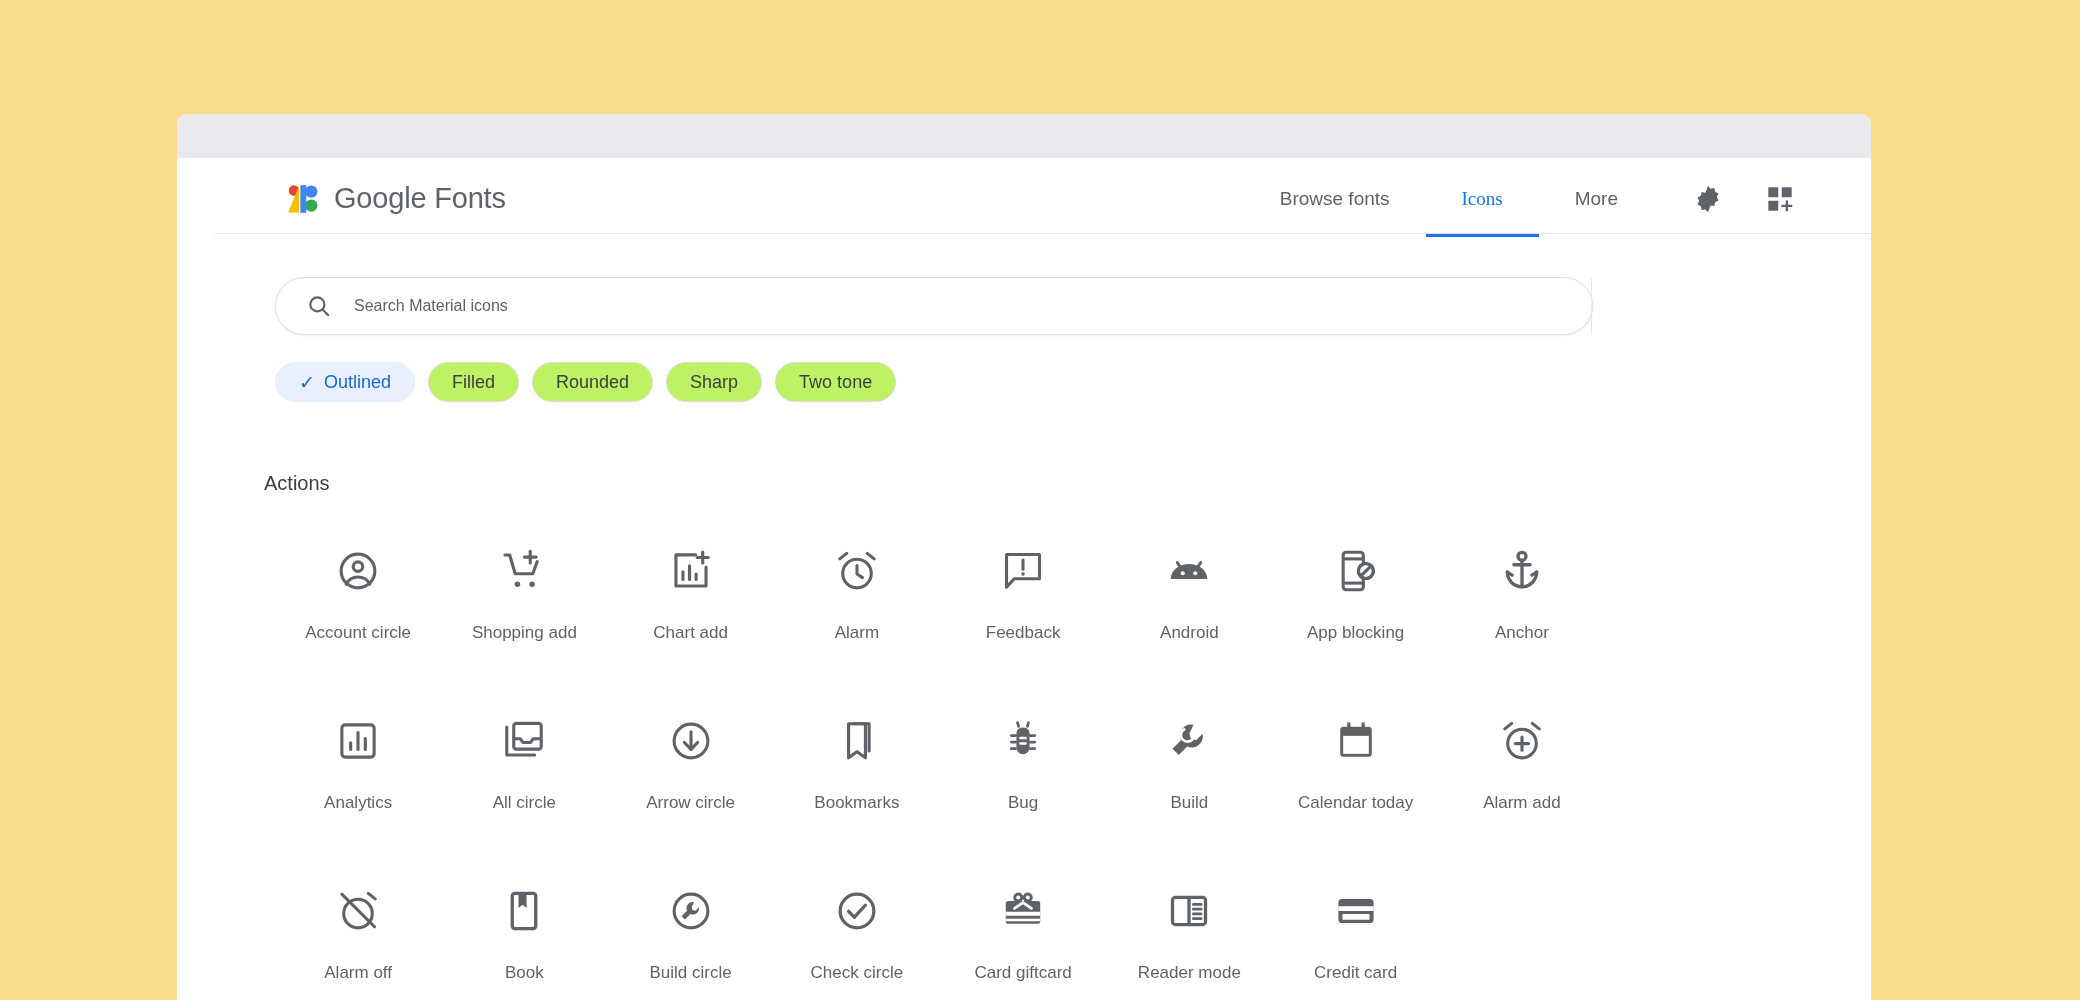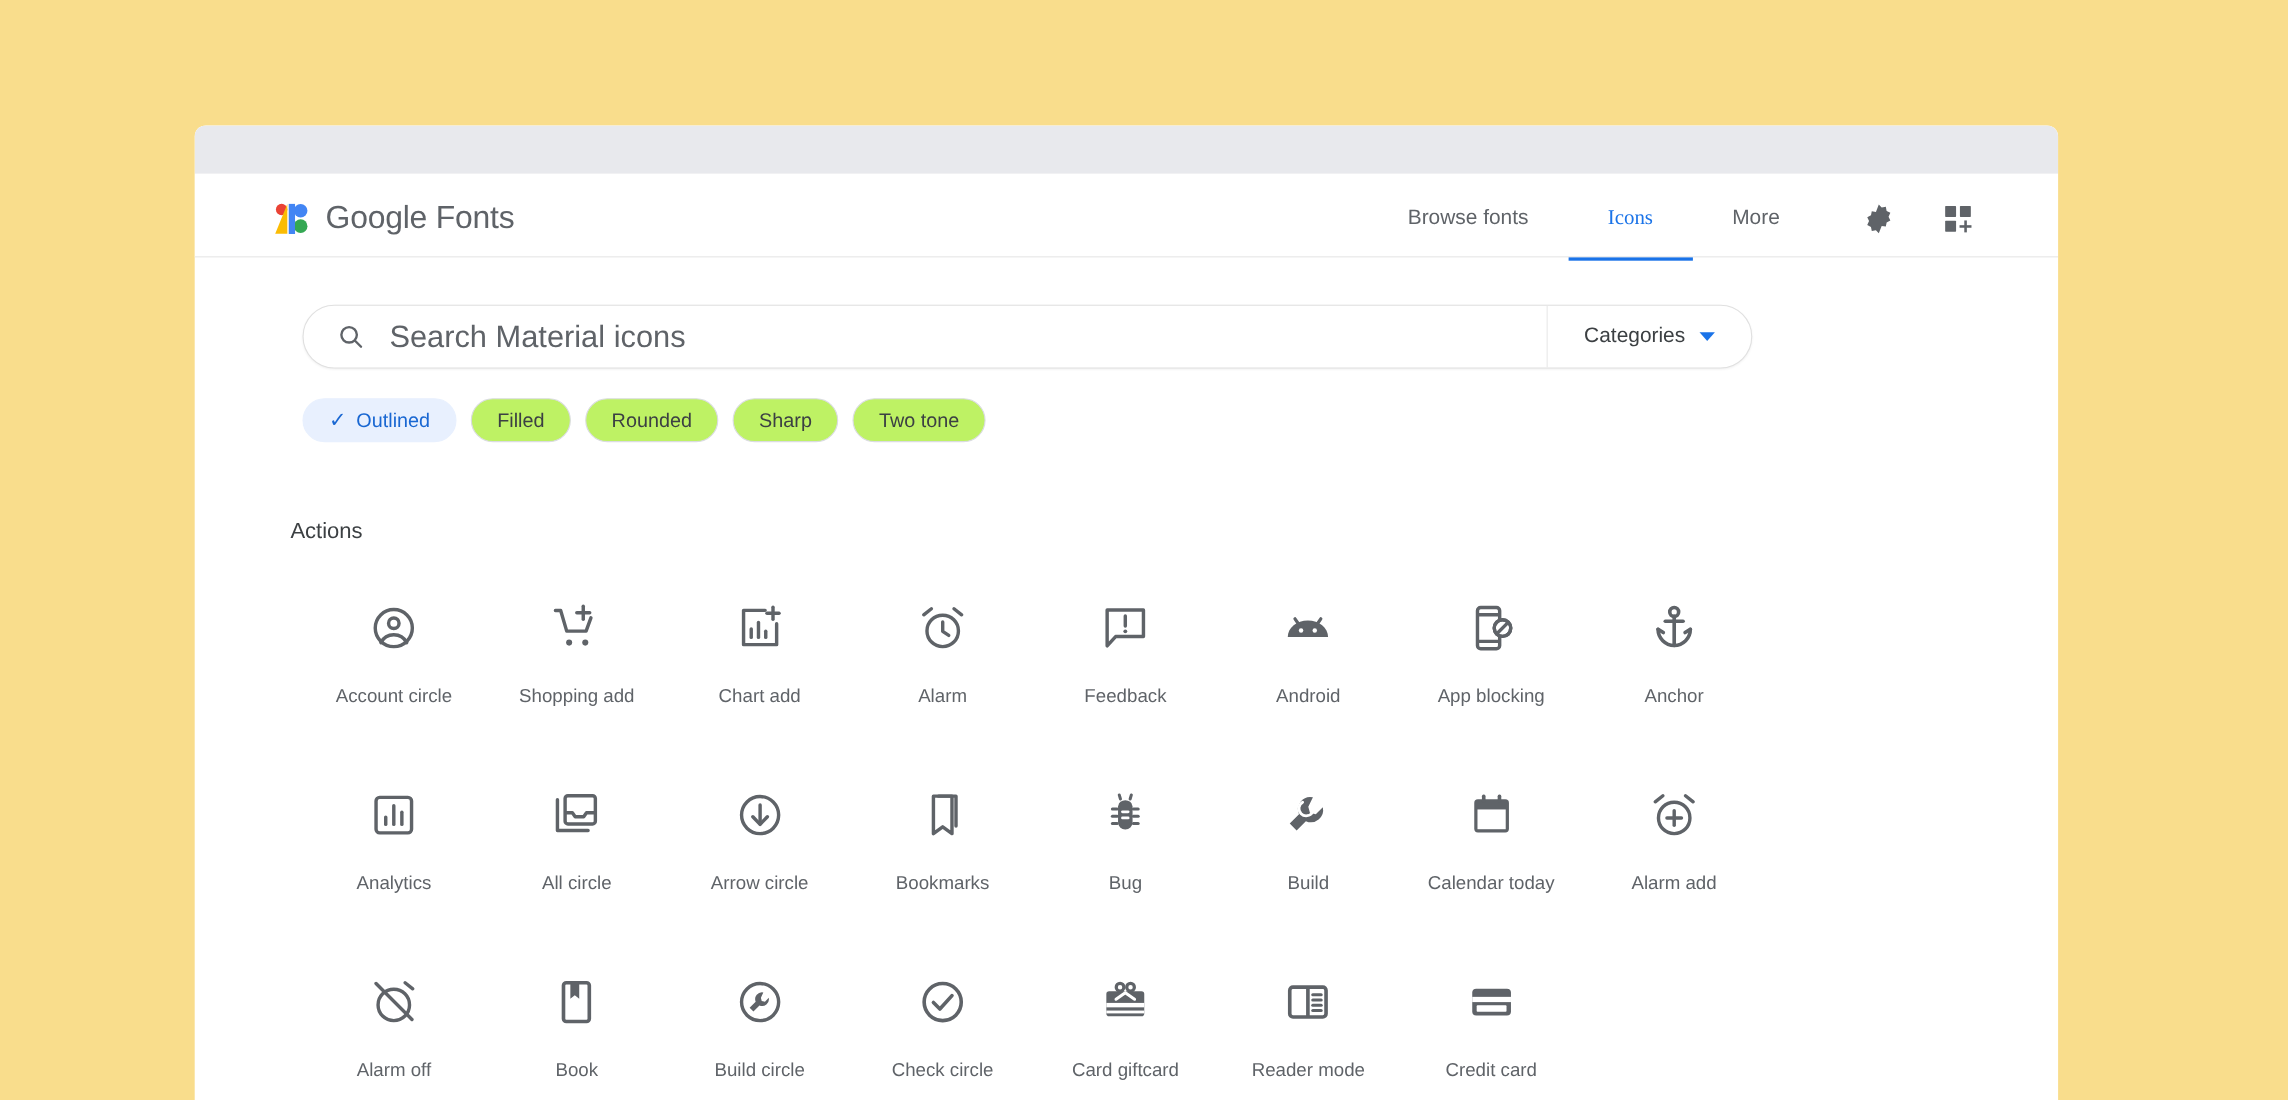--- a/index.html
+++ b/index.html
@@ -27,20 +27,21 @@
 
   
   .site-header {
     height: 76px;
     background: #fff;
     border-bottom: 1px solid #e6e6e6;
     display: flex;
     align-items: center;
     padding: 6px 75px 0 72px;
     position: relative;
+    margin-left: 38px;
   }
   .brand { display: flex; align-items: center; gap: 13px; }
   .brand-logo { width: 34px; height: 32px; display: block; }
   .brand-text {
     font-size: 29px;
     color: #5f6368;
     letter-spacing: -0.2px;
     white-space: nowrap;
   }
   .brand-text .bold { font-weight: 500; color: #5f6368; }
@@ -100,21 +101,21 @@
   .search-box {
     flex: 1;
     display: flex;
     align-items: center;
     gap: 22px;
     padding-left: 30px;
     border-right: 1px solid #e8e8e8;
   }
   .search-input {
     border: none; outline: none;
-    font-size: 28px;
+    font-size: 16px;
     color: #5f6368;
     font-family: "Liberation Sans", sans-serif;
     background: transparent;
     width: 100%;
   }
   .search-input::placeholder { color: #5f6368; }
   .categories-btn {
     display: flex;
     align-items: center;
     gap: 13px;
@@ -248,24 +249,20 @@
   <div class="search-area">
     <div class="search-row">
       <div class="search-box">
         <span>
           <svg width="26" height="26" viewBox="0 0 24 24" fill="none" stroke="#5f6368" stroke-width="2">
             <circle cx="10.5" cy="10.5" r="6.5"></circle>
             <line x1="15.5" y1="15.5" x2="20.5" y2="20.5" stroke-linecap="round"></line>
           </svg>
         </span>
         <input class="search-input" type="text" placeholder="Search Material icons" style="">
-      </div>
-      <div class="categories-btn">
-        <span>Categories</span>
-        <span class="caret"></span>
       </div>
     </div>
 
     <div class="chips">
       <div class="chip selected">
         <span class="check">✓</span>
         <span>Outlined</span>
       </div>
       <div class="chip">
         <span>Filled</span>

